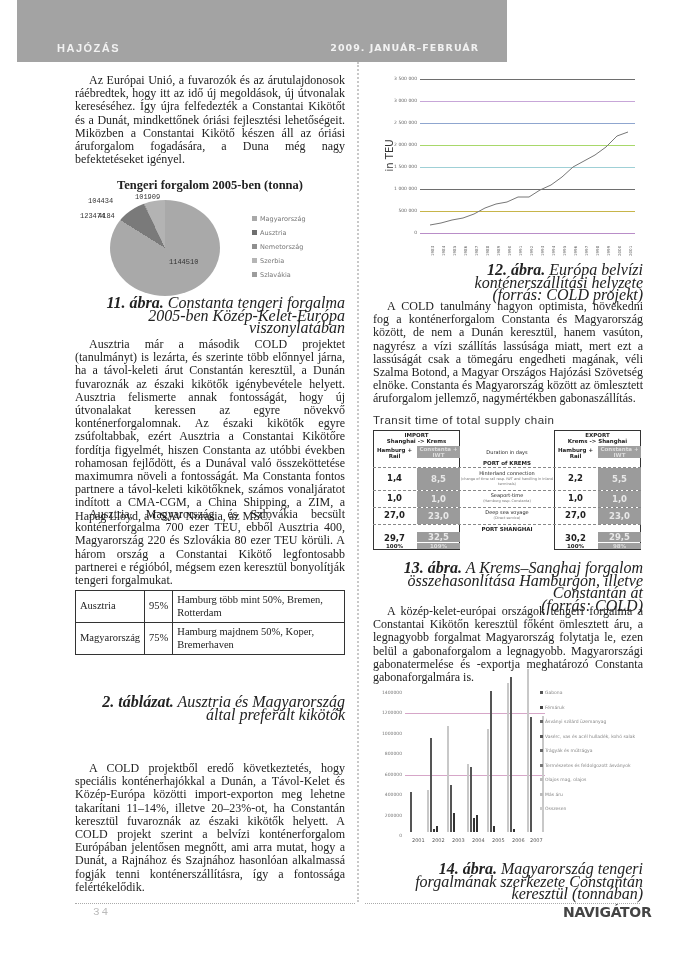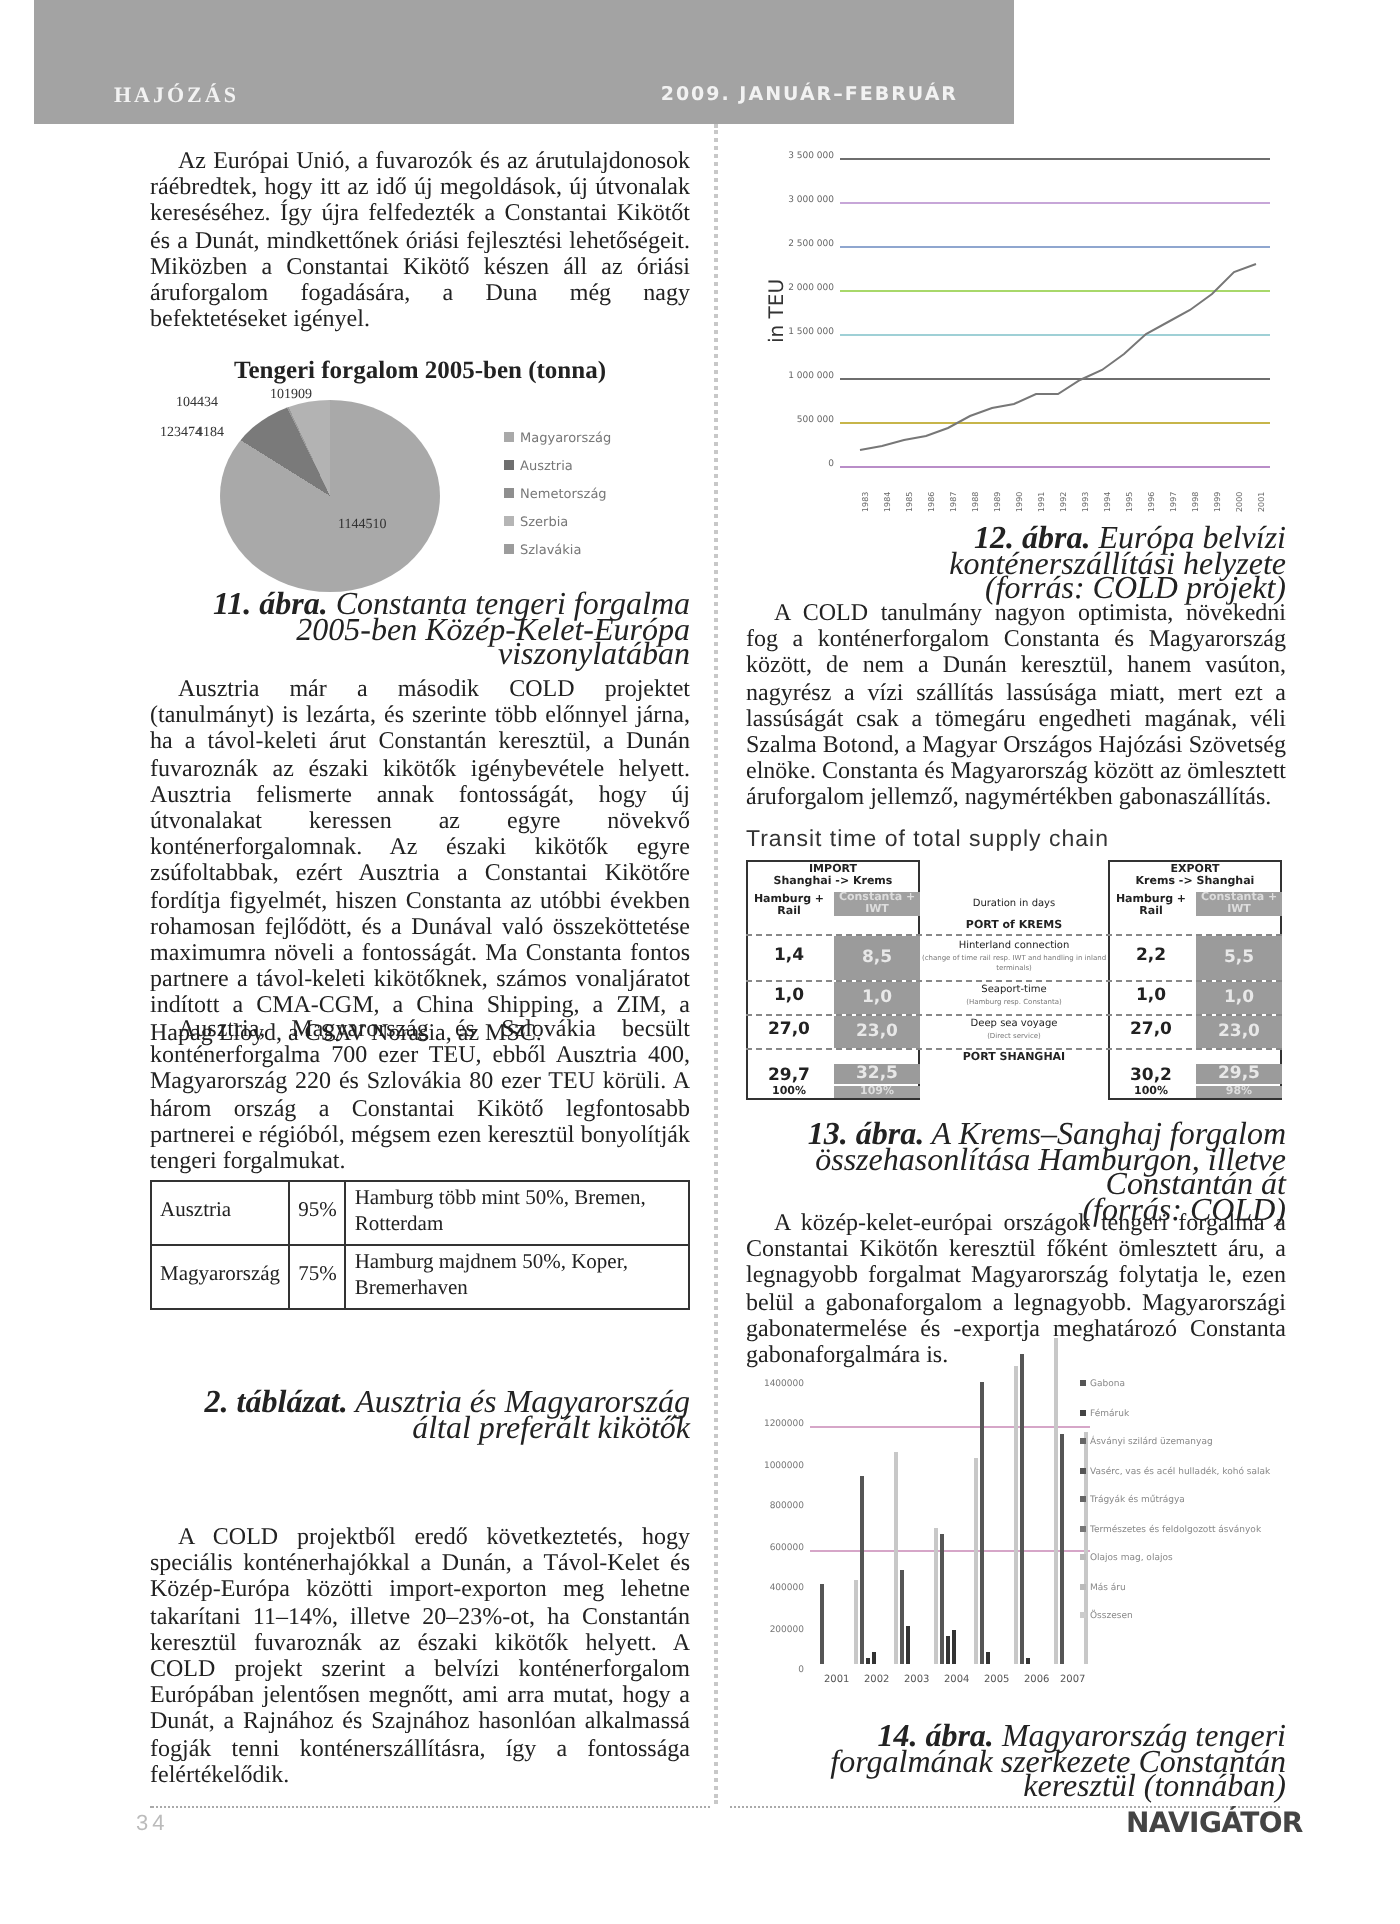--- a/index.html
+++ b/index.html
@@ -1,35 +1,35 @@
 <!DOCTYPE html>
 <html><head>
 <meta charset="utf-8">
 <style>
   * { box-sizing: border-box; margin: 0; padding: 0; }
   body { width: 700px; height: 962px; background: #ffffff; font-family: "Liberation Serif", serif; color: #222; position: relative; overflow: hidden; }
   
   .h { position: absolute; left: 17px; top: 0; width: 490px; height: 62px; background: #a3a3a3; }
-  .h .sec { position: absolute; left: 40px; top: 42px; font-family: Liberation Serif, serif; font-weight: bold; font-size: 11px; letter-spacing: 1.5px; color: #f2f2f2; }
+  .h .sec { position: absolute; left: 40px; top: 42px; font-family: Liberation Sans, sans-serif; font-weight: bold; font-size: 11px; letter-spacing: 1.5px; color: #f2f2f2; }
   .h .date { position: absolute; right: 28px; top: 42px; font-family: "DejaVu Sans", sans-serif; font-weight: bold; font-size: 9.5px; letter-spacing: 1px; color: #f2f2f2; }
 
   .col { position: absolute; font-size: 12px; line-height: 13.2px; text-align: justify; }
   .col p { text-indent: 14px; }
   .left { left: 75px; width: 270px; }
   .right { left: 373px; width: 270px; }
   .divider { position: absolute; left: 357px; top: 62px; height: 840px; border-left: 2px dotted #c8c8c8; }
 
   .cap { text-align: right; font-style: italic; font-size: 16px; line-height: 12.5px; }
   .cap b { font-style: italic; font-weight: bold; }
 
   
   .pie-title { position: absolute; left: 75px; top: 178px; width: 270px; text-align: center; font-weight: bold; font-size: 12.5px; }
   .pie { position: absolute; left: 110px; top: 200px; width: 110px; height: 96px; border-radius: 50%;
     background: conic-gradient(#a9a9a9 0deg 302deg, #7a7a7a 302deg 334deg, #9a9a9a 334deg 335deg, #b3b3b3 335deg 362deg); }
-  .pie-lbl { position: absolute; font-family: Liberation Serif, serif; font-size: 7px; color: #333; }
+  .pie-lbl { position: absolute; font-family: Liberation Mono, monospace; font-size: 7px; color: #333; }
   .legend { position: absolute; left: 252px; top: 212px; font-family: "DejaVu Sans", sans-serif; font-size: 6.5px; color: #777; line-height: 14px; }
   .legend .sw { display: inline-block; width: 5px; height: 5px; margin-right: 3px; }
 
   
   .t2 { position: absolute; left: 75px; top: 590px; width: 270px; border-collapse: collapse; font-size: 10.5px; }
   .t2 td, .t2 th { border: 1px solid #333; padding: 3px 4px; line-height: 12.5px; }
   .t2 th { font-weight: bold; text-align: center; }
 
   
   .lc { position: absolute; left: 375px; top: 80px; width: 265px; height: 185px; }
@@ -53,21 +53,21 @@
   .bc { position: absolute; left: 372px; top: 690px; width: 165px; height: 160px; font-family: "DejaVu Sans", sans-serif; }
   .bc .tk { position: absolute; left: 0; width: 30px; text-align: right; font-size: 4.5px; color: #777; }
   .bc .hl { position: absolute; left: 33px; width: 140px; height: 1px; }
   .bc .bar { position: absolute; bottom: 18px; width: 2px; }
   .bc .yr { position: absolute; top: 147px; font-size: 5px; color: #555; }
   .bc-legend { position: absolute; left: 540px; top: 690px; width: 105px; font-family: "DejaVu Sans", sans-serif; font-size: 4.5px; color: #888; line-height: 5.5px; }
   .bc-legend div { margin-bottom: 9px; }
   .bc-legend .sw { display: inline-block; width: 3px; height: 3px; margin-right: 2px; }
 
   .foot-line { position: absolute; top: 903px; border-top: 1px dotted #aaa; }
-  .pagenum { position: absolute; left: 68px; top: 906px; font-family: Liberation Sans, sans-serif; font-size: 11px; color: #bbb; letter-spacing: 2px; }
+  .pagenum { position: absolute; left: 93px; top: 906px; font-family: Liberation Mono, monospace; font-size: 11px; color: #bbb; letter-spacing: 2px; }
   .logo { position: absolute; left: 563px; top: 904px; font-family: "DejaVu Sans", sans-serif; font-weight: bold; font-size: 14px; color: #444; letter-spacing: -0.3px; }
 </style>
 </head>
 <body>
 
 <div class="h">
   <span class="sec">HAJÓZÁS</span>
   <span class="date">2009. JANUÁR–FEBRUÁR</span>
 </div>
 

